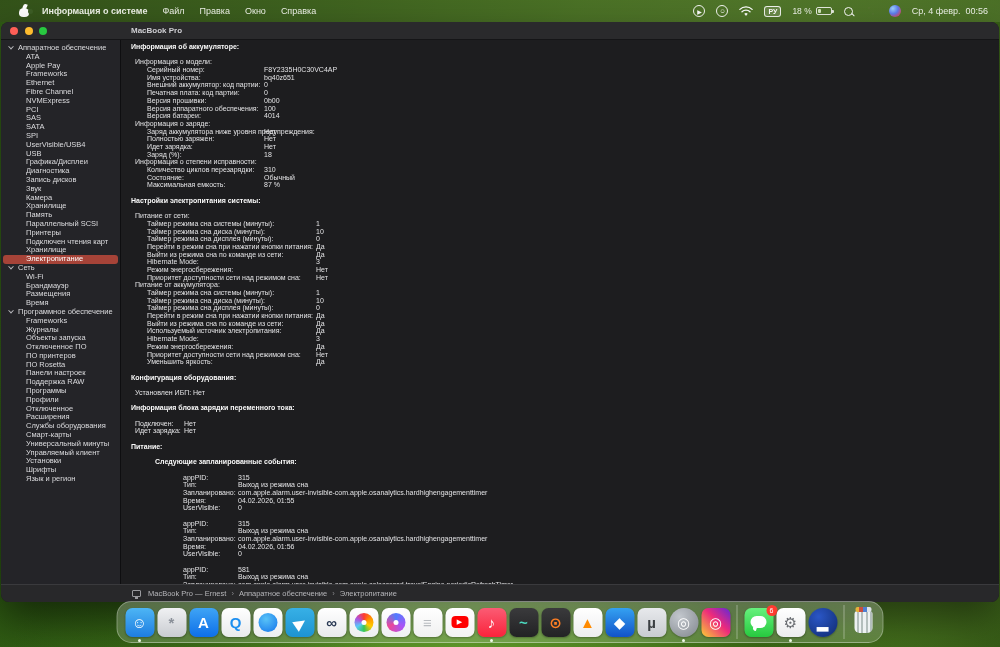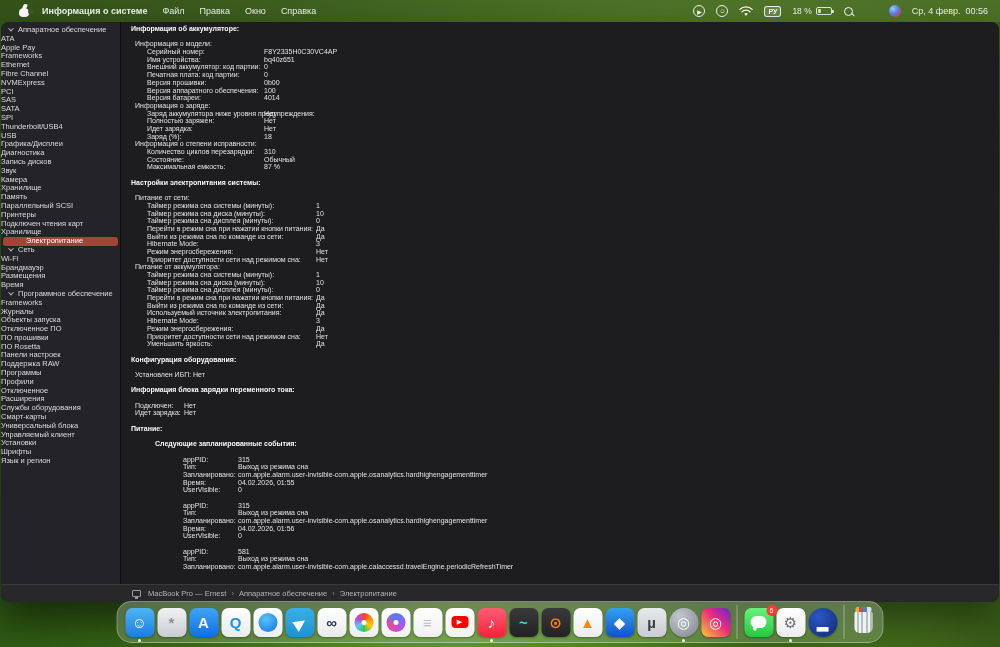--- a/index.html
+++ b/index.html
@@ -50,21 +50,21 @@
   .tl { display:flex; gap:6.5px; margin-left:9px; }
   .tl i { width:8px; height:8px; border-radius:50%; }
   .tl .r { background:#ff5f57; } .tl .y { background:#febc2e; } .tl .g { background:#28c840; }
   .wtitle { position:absolute; left:130px; font-size:8px; font-weight:bold; color:#cfcfd3; }
   .wbody { flex:1; display:flex; min-height:0; }
 
   .sidebar { width:120px; flex:none; background:#242428; border-right:1px solid #0e0e10; padding-top:4px; font-size:7.5px; color:#dcdcdf; overflow:hidden; }
   .srow { height:8.8px; line-height:8.8px; white-space:nowrap; display:flex; align-items:center; }
   .srow.cat { padding-left:8px; }
   .chev { width:4px; height:4px; border-right:1.1px solid #b9b9bd; border-bottom:1.1px solid #b9b9bd; transform:rotate(45deg) translate(-1px,-1px); margin-right:5px; flex:none; }
-  .srow.item { }
+  .srow.item { padding-left:25px; }
   .srow.selected { background:#a64338; color:#fff; border-radius:3px; margin:0 2px; padding-left:23px; }
 
   .content { flex:1; position:relative; padding-top:3px; font-size:7px; color:#e3e3e5; overflow:hidden; background:#1d1d1f; }
   .crow { position:relative; height:7.7px; line-height:7.9px; white-space:nowrap; }
   .crow .lbl, .crow .val { position:absolute; top:0; }
   .crow .b { font-weight:bold; color:#fafafa; }
 
   .statusbar { height:18px; flex:none; background:#28282a; border-top:1px solid #3a3a3d; display:flex; align-items:center; padding-left:131px; font-size:7.5px; color:#b6b6ba; gap:5px; }
   .comp-ic { width:9px; height:7px; border:1px solid #9a9a9e; border-radius:1px; position:relative; margin-right:2px; flex:none; }
   .comp-ic::after { content:""; position:absolute; left:2px; bottom:-2.5px; width:3px; height:1.5px; background:#9a9a9e; }
@@ -129,37 +129,45 @@
   <span class="mb-ic search-ic"></span>
   <span class="mb-ic cc-ic">
       <i></i>
       <i></i>
     </span>
   <span class="mb-ic orb"></span>
   <span class="clock">Ср, 4 февр.  00:56</span>
 </div>
 
 <div class="window">
+  <div class="titlebar">
+    <span class="tl">
+      <i class="r"></i>
+      <i class="y"></i>
+      <i class="g"></i>
+    </span>
+    <span class="wtitle">MacBook Pro</span>
+  </div>
   <div class="wbody">
     <div class="sidebar">
         <div class="srow cat">
           <span class="chev"></span>
           <span>Аппаратное обеспечение</span>
         </div>
         <div class="srow item">ATA</div>
         <div class="srow item">Apple Pay</div>
         <div class="srow item">Frameworks</div>
         <div class="srow item">Ethernet</div>
         <div class="srow item">Fibre Channel</div>
         <div class="srow item">NVMExpress</div>
         <div class="srow item">PCI</div>
         <div class="srow item">SAS</div>
         <div class="srow item">SATA</div>
         <div class="srow item">SPI</div>
-        <div class="srow item">Thunderbolt/USB4</div>
+        <div class="srow item">UserVisible/USB4</div>
         <div class="srow item">USB</div>
         <div class="srow item">Графика/Дисплеи</div>
         <div class="srow item">Диагностика</div>
         <div class="srow item">Запись дисков</div>
         <div class="srow item">Звук</div>
         <div class="srow item">Камера</div>
         <div class="srow item">Хранилище</div>
         <div class="srow item">Память</div>
         <div class="srow item">Параллельный SCSI</div>
         <div class="srow item">Принтеры</div>
@@ -175,31 +183,31 @@
         <div class="srow item">Размещения</div>
         <div class="srow item">Время</div>
         <div class="srow cat">
           <span class="chev"></span>
           <span>Программное обеспечение</span>
         </div>
         <div class="srow item">Frameworks</div>
         <div class="srow item">Журналы</div>
         <div class="srow item">Объекты запуска</div>
         <div class="srow item">Отключенное ПО</div>
-        <div class="srow item">ПО прошивки</div>
+        <div class="srow item">ПО принтеров</div>
         <div class="srow item">ПО Rosetta</div>
         <div class="srow item">Панели настроек</div>
         <div class="srow item">Поддержка RAW</div>
         <div class="srow item">Программы</div>
         <div class="srow item">Профили</div>
         <div class="srow item">Отключенное</div>
         <div class="srow item">Расширения</div>
         <div class="srow item">Службы оборудования</div>
         <div class="srow item">Смарт-карты</div>
-        <div class="srow item">Универсальный блока</div>
+        <div class="srow item">Универсальный минуты</div>
         <div class="srow item">Управляемый клиент</div>
         <div class="srow item">Установки</div>
         <div class="srow item">Шрифты</div>
         <div class="srow item">Язык и регион</div>
       </div>
     <div class="content">
         <div class="crow">
           <span class="lbl b" style="left: 10px;">Информация об аккумуляторе:</span>
         </div>
         <div class="crow"></div>

